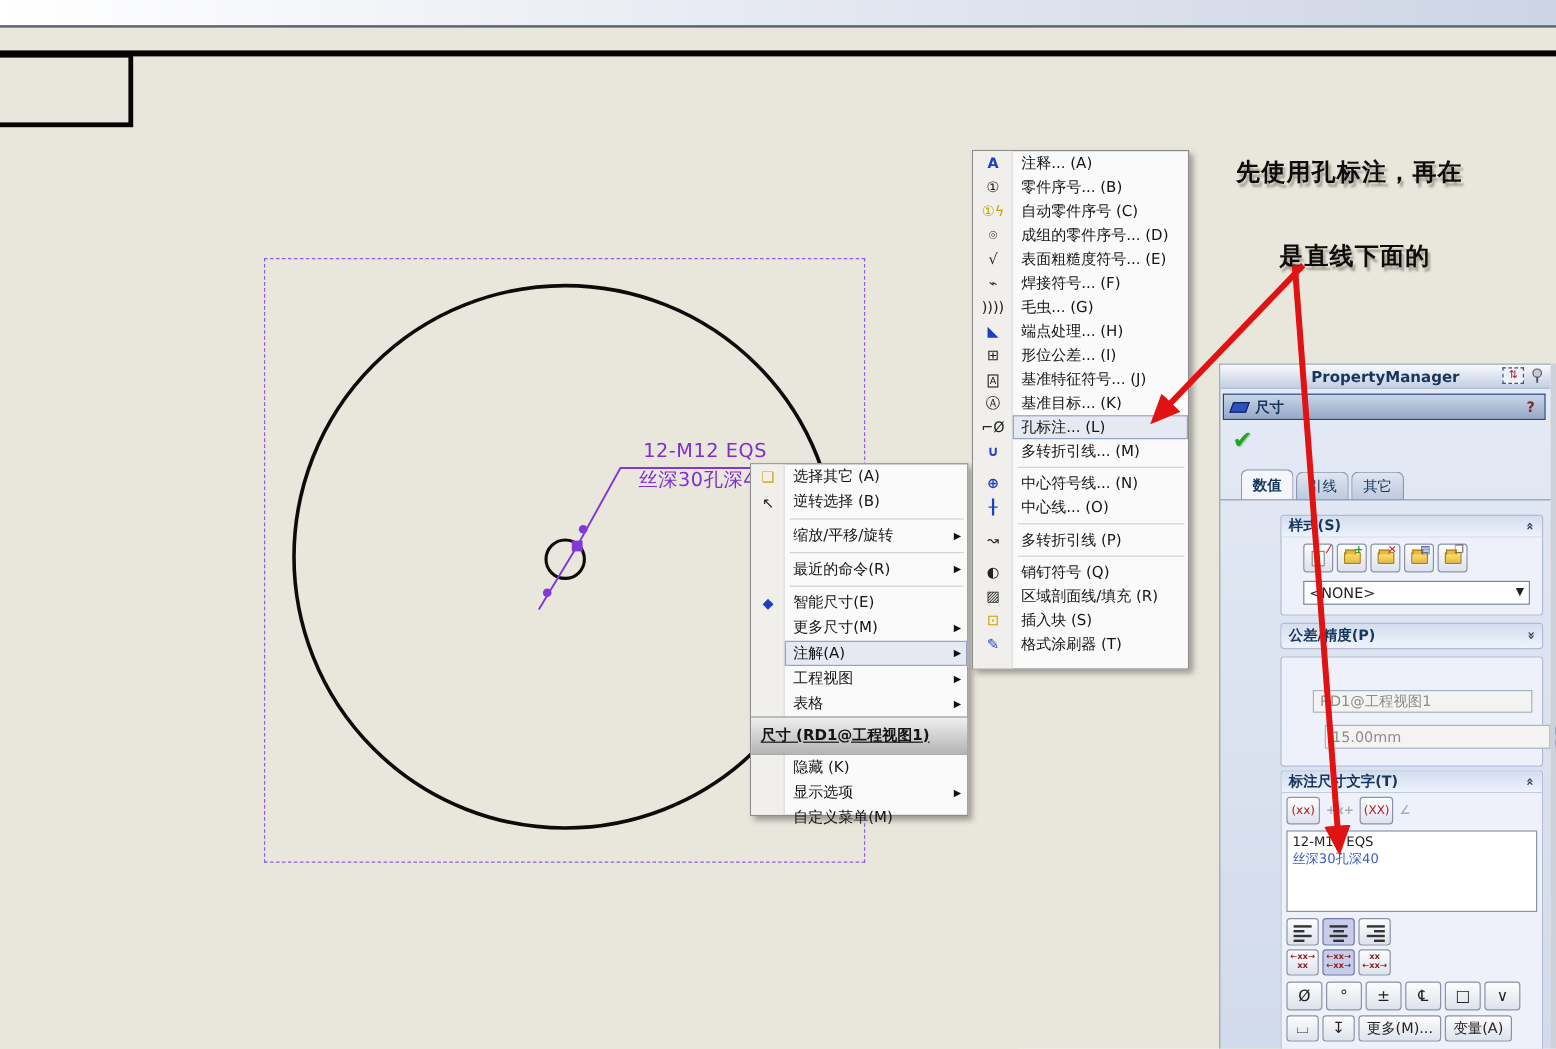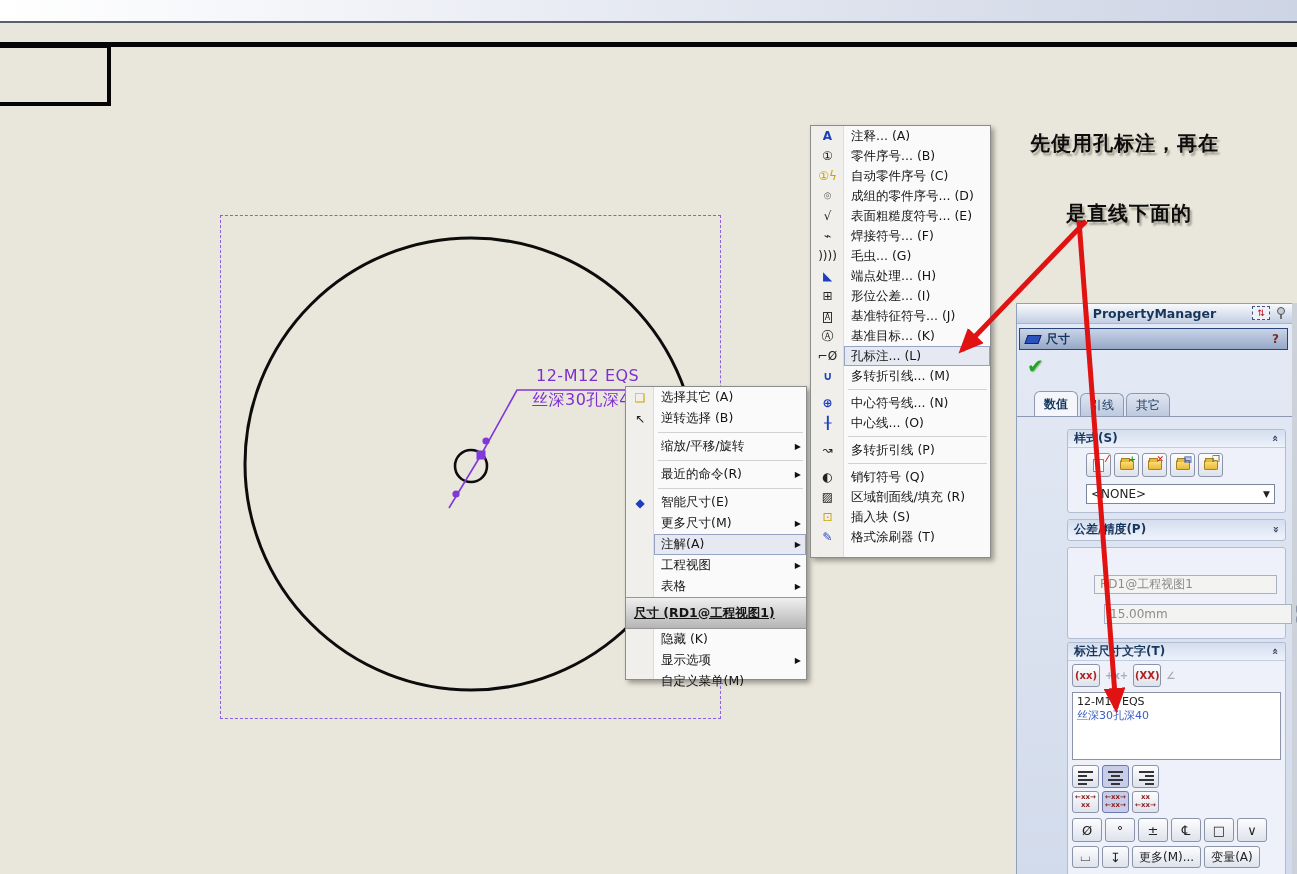--- a/index.html
+++ b/index.html
@@ -113,21 +113,21 @@
   #grp-main { top:243px; height:92px; }
   .field { position:absolute; background:#f3f3f1; border:1px solid #aab2c2; color:#8c8c8c; font-size:12px;
            display:flex; align-items:center; padding:0 5px; }
   #fld-name { left:26px; right:8px; top:27px; height:19px; }
   #fld-val  { left:36px; width:188px; top:56px; height:20px; }
   .spinner { position:absolute; left:228px; top:56px; width:17px; height:20px; display:flex; flex-direction:column; gap:1px; }
   .spinner .pbtn { flex:1; font-size:6px; color:#556; }
 
   #grp-dimtext { top:338px; height:236px; border-bottom:none; border-radius:3px 3px 0 0; }
   .dimtext-icons { position:absolute; left:4px; top:21px; display:flex; align-items:center; gap:5px; }
-  .dimtext-icons .pbtn { width:28px; height:23px; font-size:10px; color:#b02020; font-weight:bold; }
+  .dimtext-icons .pbtn { width:28px; height:23px; font-size:10px; color:#b02020; font-weight:normal; }
   .dimtext-icons .dis { color:#a7acb8; font-size:10px; font-weight:bold; }
   .dim-textarea { position:absolute; left:4px; right:4px; top:49px; height:68px; background:#fff;
                   border:1px solid #8a93a8; font-size:11px; padding:2px 4px; line-height:1.3; }
   .dim-textarea .l1 { color:#222; }
   .dim-textarea .l2 { color:#3a5dc0; }
   .align-row { position:absolute; left:4px; top:122px; display:flex; gap:3px; }
   .align-row .pbtn { width:27px; height:23px; }
   .bars { width:16px; }
   .bars i { display:block; height:2px; background:#333; margin-top:2px; }
   .bars.left i:nth-child(odd){width:15px;} .bars.left i:nth-child(even){width:9px;}

